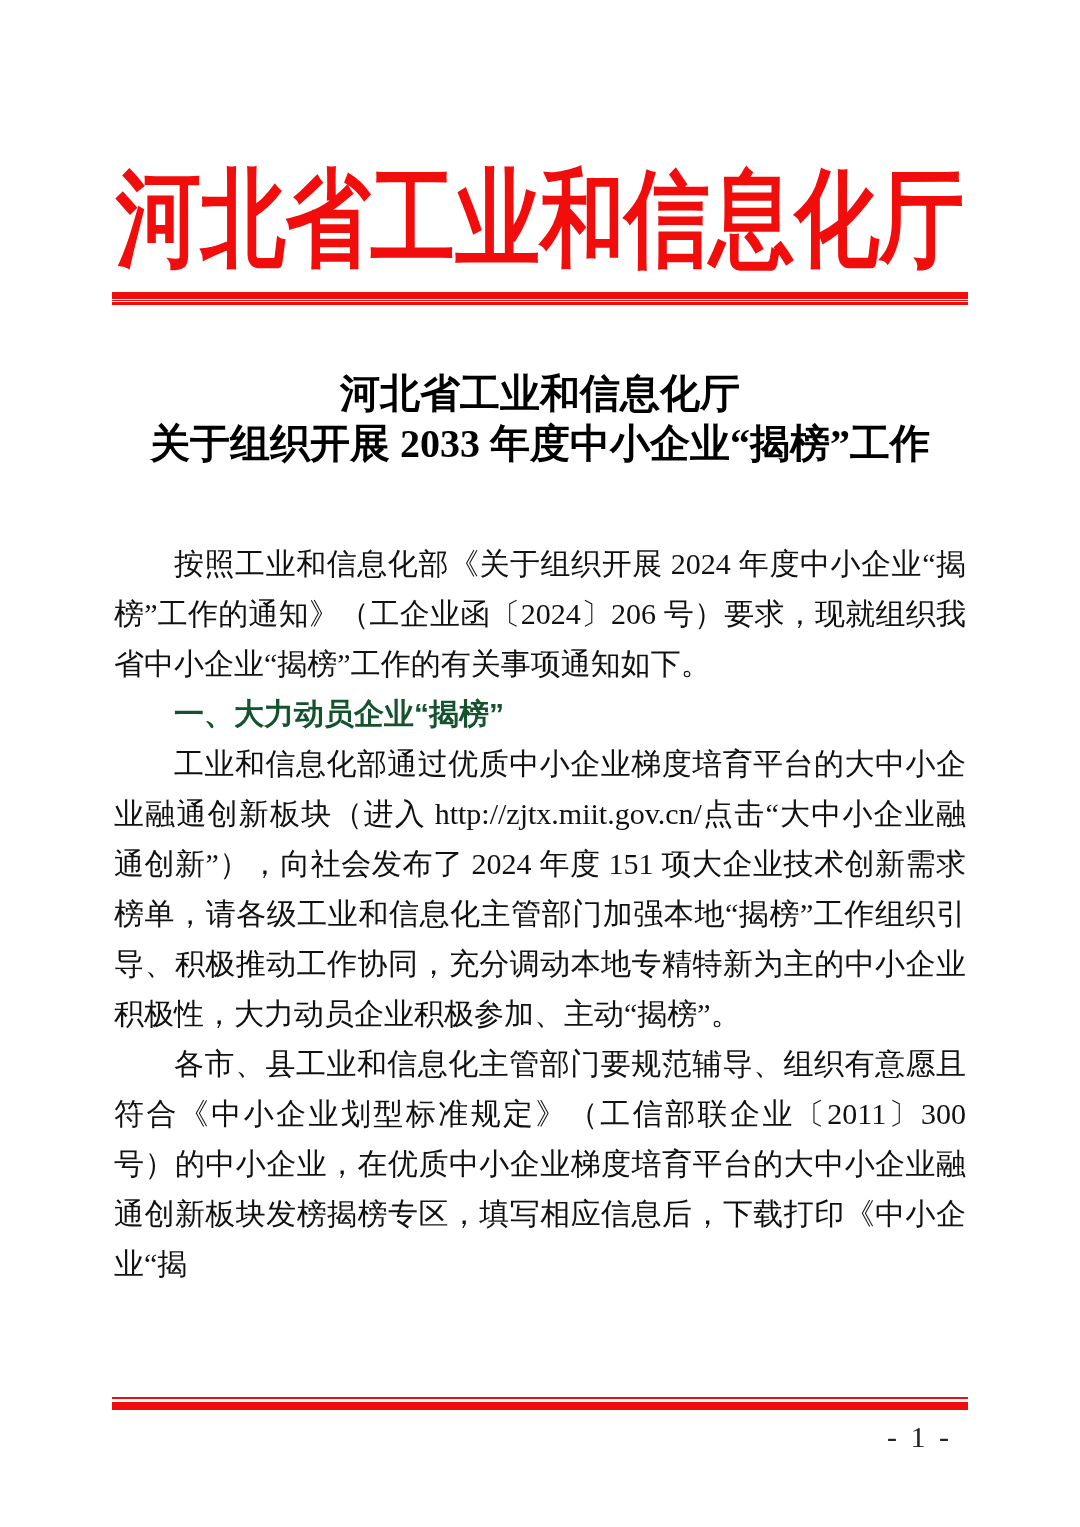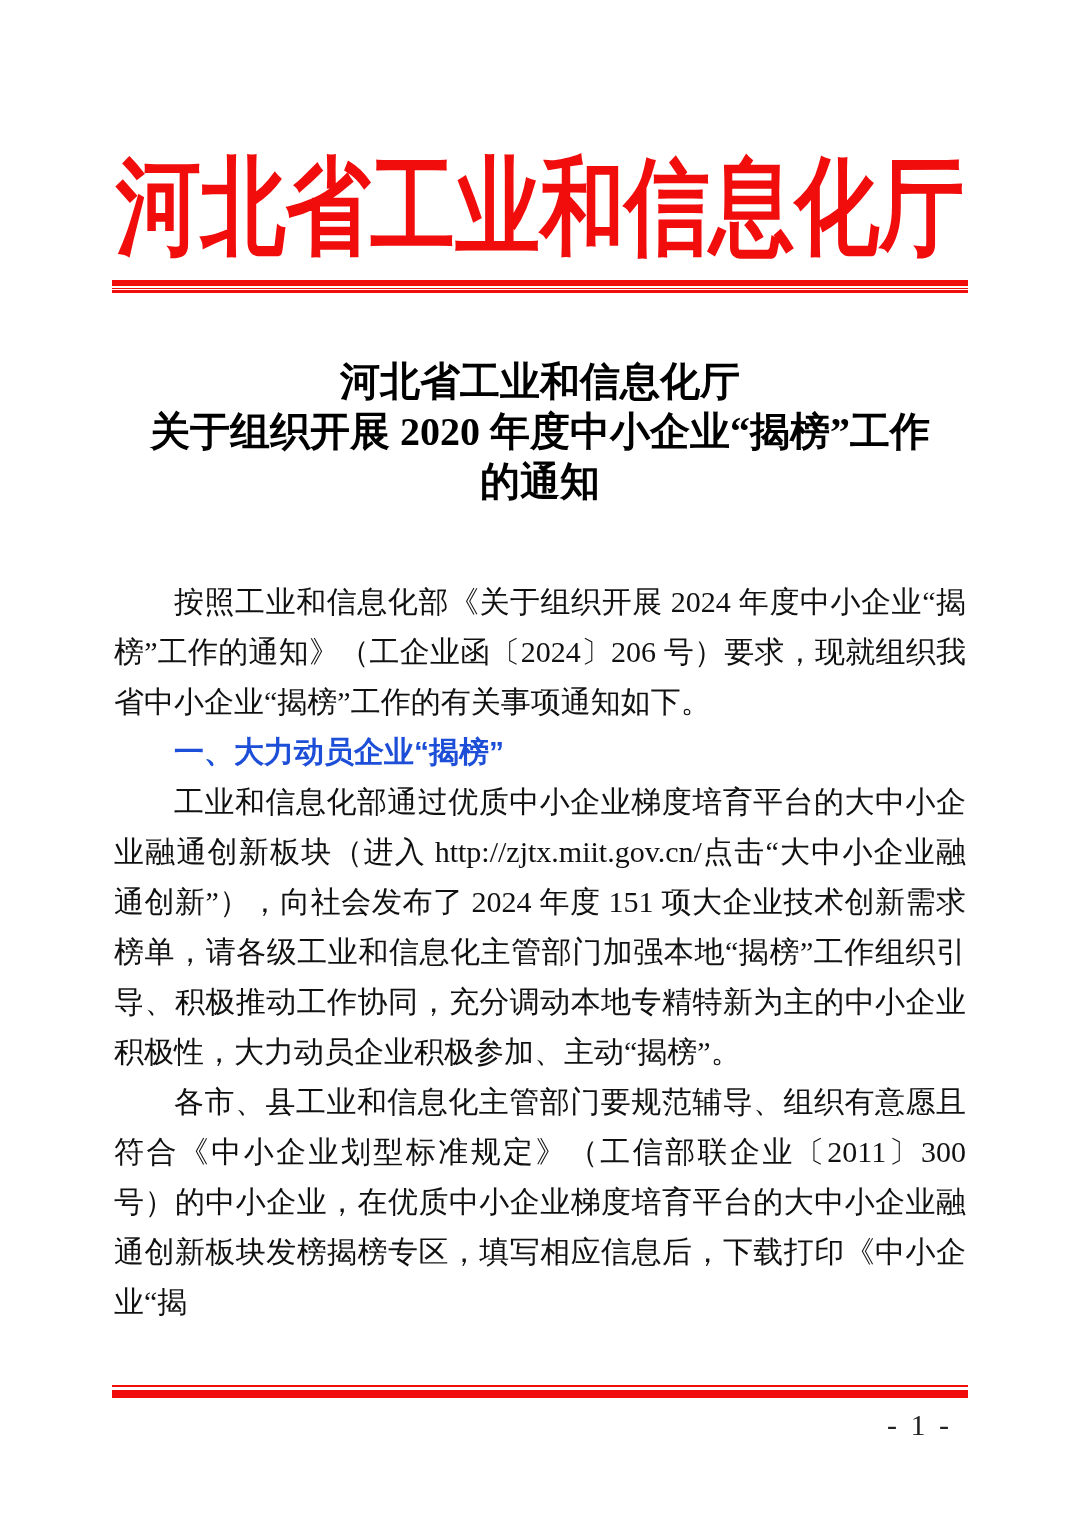--- a/index.html
+++ b/index.html
@@ -4,21 +4,21 @@
 <style>
   html, body {
     margin: 0;
     padding: 0;
     background: #ffffff;
   }
   .page {
     position: relative;
     width: 1080px;
     height: 1455px;
-    margin: 0 auto;
+    margin: 12px auto;
     background: #ffffff;
     overflow: hidden;
     font-family: "Liberation Serif", serif;
     color: #111111;
   }
   
   .masthead {
     margin: 0;
     padding-top: 148px;
     text-align: center;
@@ -73,21 +73,21 @@
   .para {
     text-indent: 2em;
   }
   .sec-heading {
     margin: 0;
     text-indent: 2em;
     font-size: 30px;
     line-height: 50px;
     font-weight: bold;
     font-family: "Liberation Sans", sans-serif;
-    color: #1d4ed8;
+    color: #14532d;
   }
   
   .footer-rule {
     position: absolute;
     left: 112px;
     top: 1385px;
     width: 856px;
     height: 13px;
     background: linear-gradient(
       to bottom,
@@ -133,22 +133,21 @@
 <body>
 
 <div class="page">
 
   <h1 class="masthead">河北省工业和信息化厅</h1>
 
   <div class="masthead-rule"></div>
 
   <div class="doc-title">
     <div>河北省工业和信息化厅</div>
-    <div>关于组织开展 2020 年度中小企业“揭榜”工作</div>
-    <div>的通知</div>
+    <div>关于组织开展 2033 年度中小企业“揭榜”工作</div>
   </div>
 
   <main class="content">
     <p class="para">按照工业和信息化部《关于组织开展 2024 年度中小企业“揭榜”工作的通知》（工企业函〔2024〕206 号）要求，现就组织我省中小企业“揭榜”工作的有关事项通知如下。</p>
     <h2 class="sec-heading">一、大力动员企业“揭榜”</h2>
     <p class="para">工业和信息化部通过优质中小企业梯度培育平台的大中小企业融通创新板块（进入 http://zjtx.miit.gov.cn/点击“大中小企业融通创新”），向社会发布了 2024 年度 151 项大企业技术创新需求榜单，请各级工业和信息化主管部门加强本地“揭榜”工作组织引导、积极推动工作协同，充分调动本地专精特新为主的中小企业积极性，大力动员企业积极参加、主动“揭榜”。</p>
     <p class="para">各市、县工业和信息化主管部门要规范辅导、组织有意愿且符合《中小企业划型标准规定》（工信部联企业〔2011〕300 号）的中小企业，在优质中小企业梯度培育平台的大中小企业融通创新板块发榜揭榜专区，填写相应信息后，下载打印《中小企业“揭</p>
   </main>
 
   <div class="footer-rule"></div>

